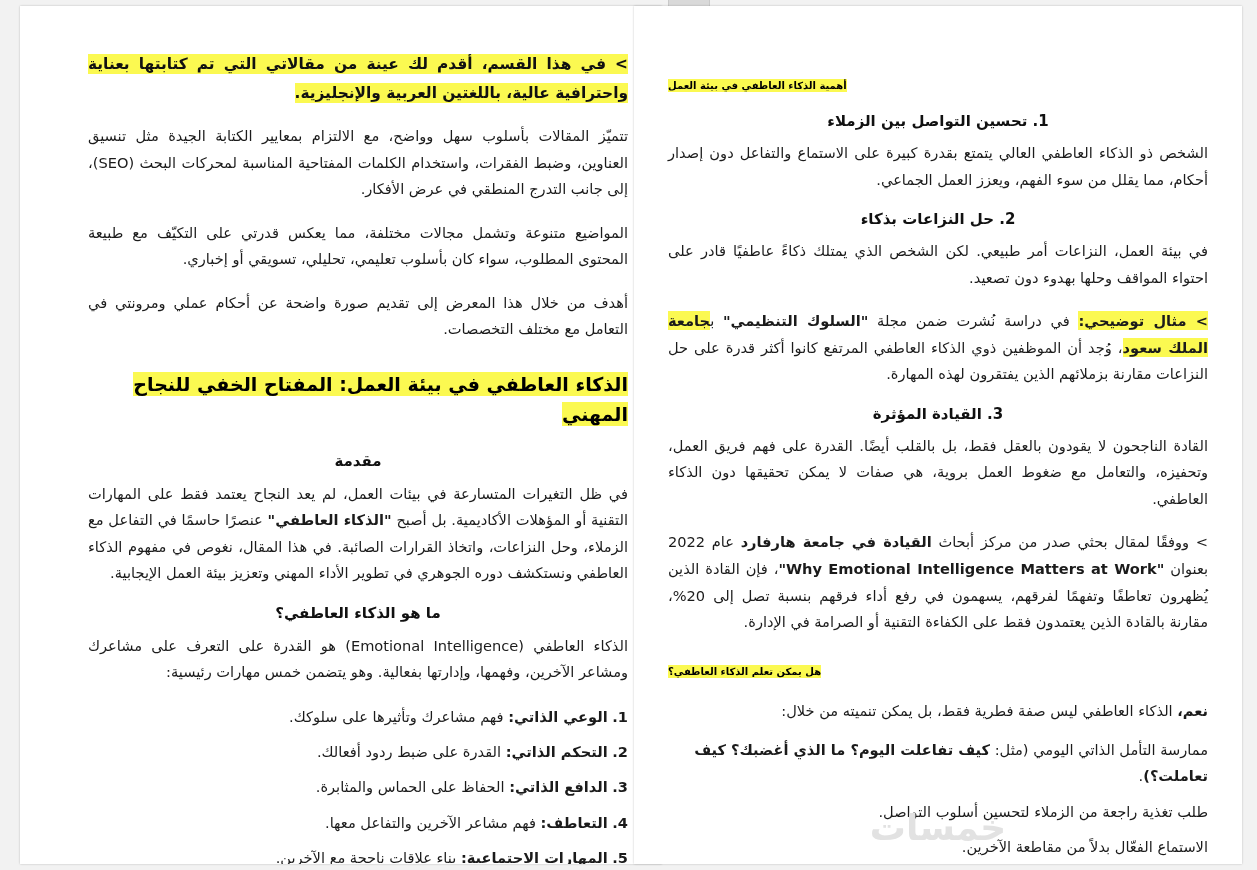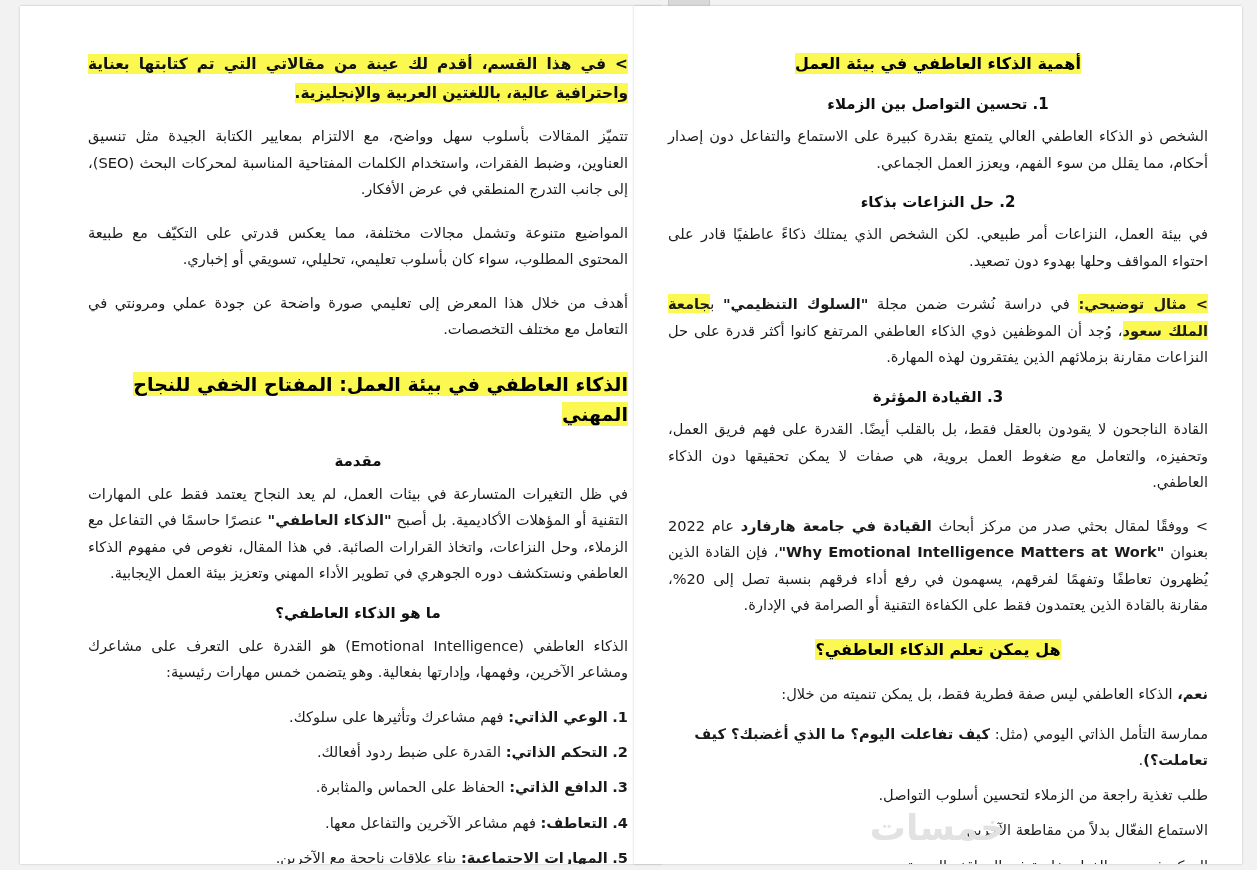--- a/index.html
+++ b/index.html
@@ -94,25 +94,26 @@
   }
   .list-item {
     font-size: 14.6px;
     line-height: 1.8;
     color: #1b1b1b;
     margin-bottom: 9px;
     text-align: right;
   }
   .list-wrap { margin-top: 18px; }
   .right-head {
-    font-size: 16px;
+    font-size: 10px;
     font-weight: bold;
     line-height: 1.7;
     margin-bottom: 18px;
-    text-align: center;
+    text-align: left;
+    margin-top: 27px;
   }
   .num-head {
     font-size: 15px;
     font-weight: bold;
     color: #111;
     margin-bottom: 10px;
     text-align: center;
   }
   .watermark {
     position: absolute;
@@ -138,21 +139,21 @@
     <div class="inner">
 
       <p class="heading-hl">
         <span class="hl">&gt; في هذا القسم، أقدم لك عينة من مقالاتي التي تم كتابتها بعناية واحترافية عالية، باللغتين العربية والإنجليزية.</span>
       </p>
 
       <p class="para">تتميّز المقالات بأسلوب سهل وواضح، مع الالتزام بمعايير الكتابة الجيدة مثل تنسيق العناوين، وضبط الفقرات، واستخدام الكلمات المفتاحية المناسبة لمحركات البحث (SEO)، إلى جانب التدرج المنطقي في عرض الأفكار.</p>
 
       <p class="para">المواضيع متنوعة وتشمل مجالات مختلفة، مما يعكس قدرتي على التكيّف مع طبيعة المحتوى المطلوب، سواء كان بأسلوب تعليمي، تحليلي، تسويقي أو إخباري.</p>
 
-      <p class="para">أهدف من خلال هذا المعرض إلى تعليمي صورة واضحة عن جودة عملي ومرونتي في التعامل مع مختلف التخصصات.</p>
+      <p class="para">أهدف من خلال هذا المعرض إلى تقديم صورة واضحة عن أحكام عملي ومرونتي في التعامل مع مختلف التخصصات.</p>
 
       <h1 class="big-title">
         <span class="hl">الذكاء العاطفي في بيئة العمل: المفتاح الخفي للنجاح المهني</span>
       </h1>
 
       <h2 class="sub-head">مقدمة</h2>
 
       <p class="para"><span>في ظل التغيرات المتسارعة في بيئات العمل، لم يعد النجاح يعتمد فقط على المهارات التقنية أو المؤهلات الأكاديمية. بل أصبح </span><span class="bold">"الذكاء العاطفي"</span><span> عنصرًا حاسمًا في التفاعل مع الزملاء، وحل النزاعات، واتخاذ القرارات الصائبة. في هذا المقال، نغوص في مفهوم الذكاء العاطفي ونستكشف دوره الجوهري في تطوير الأداء المهني وتعزيز بيئة العمل الإيجابية.</span></p>
 
       <h2 class="sub-head">ما هو الذكاء العاطفي؟</h2>

